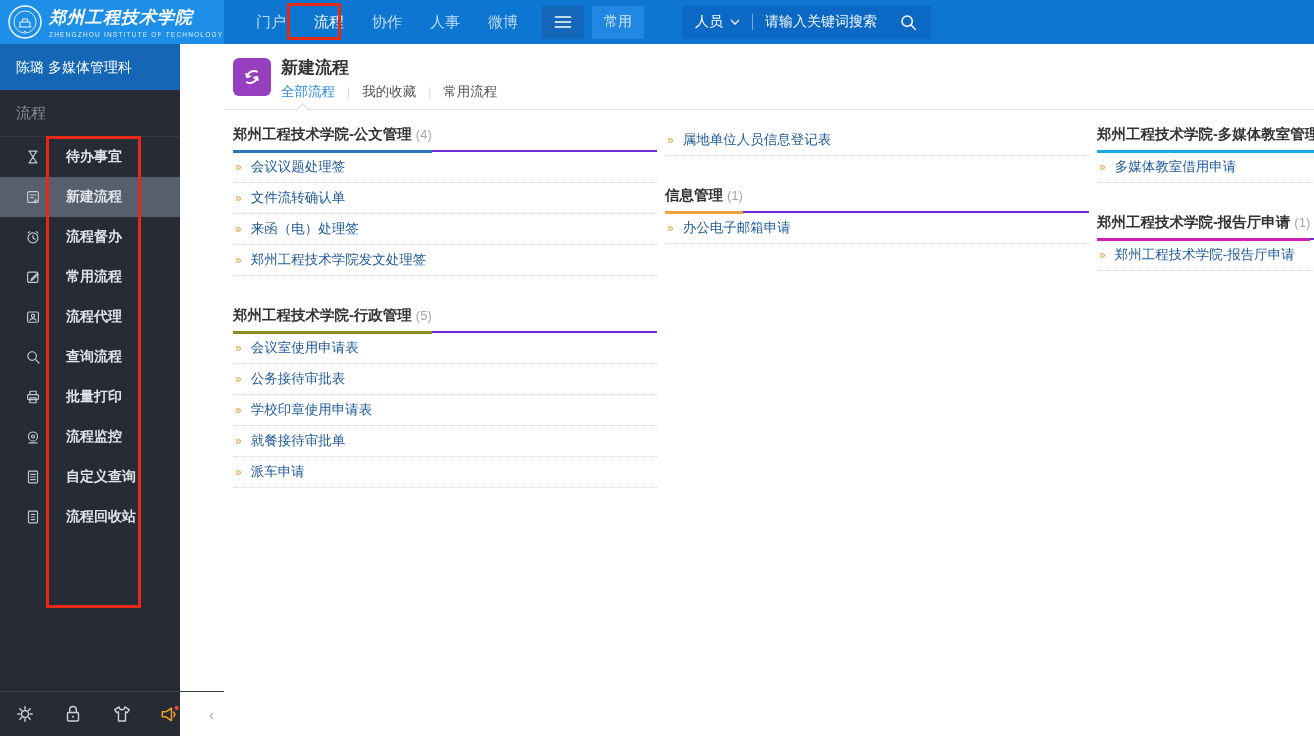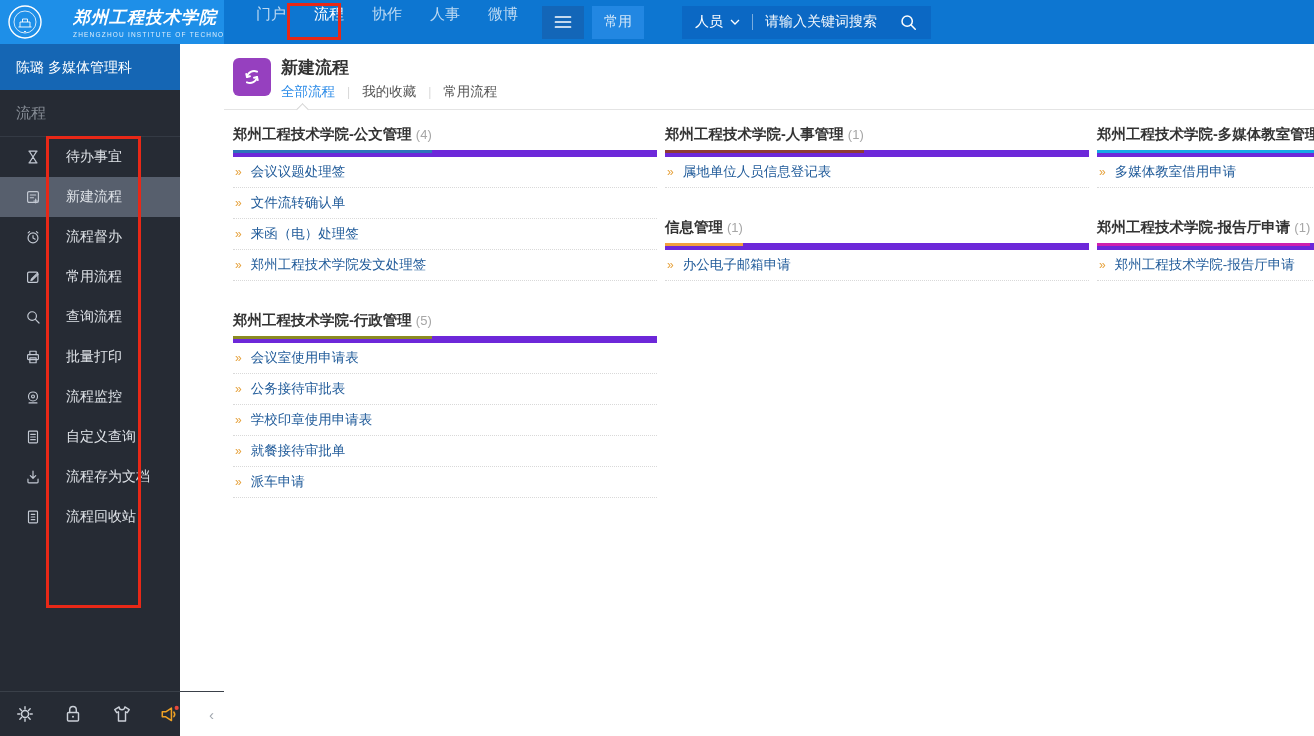--- a/index.html
+++ b/index.html
@@ -6,28 +6,28 @@
   html,body { width:1314px; height:736px; }
   body {
     font-family:"Liberation Sans","DejaVu Sans",sans-serif;
     background:#fff; overflow:hidden; position:relative;
     -webkit-font-smoothing:antialiased;
   }
   
   .topbar{ position:absolute; top:0; left:0; width:1314px; height:44px;
     background:#0d76d1; display:flex; align-items:center; z-index:10;}
   .logo{ width:224px; height:44px; background:#1e8fe8; display:flex;
-    align-items:center; padding-left:7px; flex:0 0 224px;gap:24px;}
+    align-items:center; padding-left:7px; flex:0 0 224px;}
   .logo-seal{ flex:0 0 36px; }
   .logo-text{ margin-left:6px; overflow:hidden; }
   .logo-title{ font-family:"DejaVu Serif","Liberation Serif",serif; font-style:italic;
     font-weight:bold; font-size:17px; color:#fff; white-space:nowrap; letter-spacing:1px;}
   .logo-sub{ font-size:6.5px; color:rgba(255,255,255,.85); letter-spacing:1.2px;
     margin-top:2px; white-space:nowrap;}
-  .topnav{ display:flex; align-items:flex-end; height:27px; margin-left:18px;}
+  .topnav{ display:flex; align-items:center; height:27px; margin-left:18px;}
   .topnav .nav-item{ padding:0 14px; font-size:15px; line-height:44px;
     color:rgba(255,255,255,.72); cursor:pointer; white-space:nowrap;}
   .topnav .nav-item.active{ color:#fff; }
   .top-actions{ display:flex; align-items:center; height:44px; margin-left:10px;}
   .btn-burger{ width:42px; height:33px; border:none; background:#1366b8;
     display:flex; align-items:center; justify-content:center; cursor:pointer;}
   .btn-quick{ width:52px; height:33px; border:none; background:#2287e2;
     color:rgba(255,255,255,.8); font-size:14px; margin-left:8px; cursor:pointer;
     font-family:inherit;}
   .searchbar{ height:33px; margin-left:38px; background:#0b68c4; display:flex;
@@ -44,21 +44,21 @@
   .user-bar{ height:46px; line-height:46px; background:#1566b4; color:#fff;
     font-size:14px; padding-left:16px; cursor:pointer;}
   .side-section{ color:#878d96; font-size:15px; padding:14px 0 13px 16px;
     border-bottom:1px solid #343a44;}
   .side-menu{ }
   .side-item{ height:40px; display:flex; align-items:center; padding-left:24px;
     cursor:pointer; color:#dfe3e8;}
   .side-item.active{ background:#575f6d; }
   .side-item .s-icon{ width:18px; height:18px; color:#c3c9d3; margin-right:24px;
     display:flex; flex:0 0 18px;}
-  .side-item .s-label{ font-size:14px; }
+  .side-item .s-label{ font-size:14px;font-weight:bold; }
   .side-footer{ position:absolute; bottom:0; left:0; width:224px; height:45px;
     border-top:1px solid #3a4049; display:flex; align-items:center;
     justify-content:space-between; padding:0 10px 0 14px;}
   .side-footer .f-icon{ color:#cbd0d8; display:flex; cursor:pointer;}
   .collapse-arrow{ color:#a0a6ae; font-size:15px; cursor:pointer; line-height:1;}
   
   .main{ position:absolute; top:44px; left:224px; right:0; bottom:0;
     background:#fff; overflow:hidden;}
   .page-header{ height:66px; border-bottom:1px solid #e4e4e4; display:flex;
     align-items:flex-start; padding:14px 0 0 9px; position:relative;}
@@ -69,21 +69,21 @@
   .tabs{ display:flex; align-items:center; margin-top:5px; font-size:13.5px;}
   .tab{ color:#555; cursor:pointer; }
   .tab.active{ color:#2d8ce8; }
   .tab-sep{ color:#d8d8d8; margin:0 12px; font-size:12px;}
   .tab-caret{ position:absolute; left:74px; bottom:-5px; width:9px; height:9px;
     background:#fff; border-left:1px solid #d4d4d4; border-top:1px solid #d4d4d4;
     transform:rotate(45deg); z-index:2;}
   .content{ padding:15px 0 0 9px; display:flex; gap:8px; width:1300px;}
   .col{ width:424px; flex:0 0 424px; }
   .group{ margin-bottom:30px; }
-  .group-header{ border-bottom:7px solid #6d28d9; }
+  .group-header{ border-bottom:2px solid #6d28d9; }
   .group-title{ display:inline-block; font-size:14.5px; font-weight:bold; color:#333;
     padding-bottom:6px; border-bottom:3px solid var(--ac,#2e74ba); margin-bottom:-3px;}
   .group-title .count{ font-style:normal; font-weight:normal; color:#a6a6a6;
     font-size:13px; margin-left:4px;}
   .group ul{ list-style:none; }
   .flow-row{ height:31px; display:flex; align-items:center;
     border-bottom:1px dotted #d9d9d9; padding-left:2px; cursor:pointer;}
   .flow-row .chev{ color:#e6a23c; font-size:12px; margin-right:9px; line-height:1;}
   .flow-row a{ color:#1f5a99; font-size:13.5px; text-decoration:none;}
   
@@ -182,20 +182,30 @@
             <svg width="18" height="18" viewBox="0 0 20 20" fill="none" stroke="currentColor" stroke-width="1.3" stroke-linecap="round" stroke-linejoin="round">
               <rect x="4" y="4.6" width="11.4" height="11.4" rx="1.5"></rect>
               <path d="M8.4 12.2l6.2-6.2 1 1-6.2 6.2-1.7.7z"></path>
             </svg>
           </span>
           <span class="s-label">常用流程</span>
         </div>
         <div class="side-item">
           <span class="s-icon">
             <svg width="18" height="18" viewBox="0 0 20 20" fill="none" stroke="currentColor" stroke-width="1.3" stroke-linecap="round" stroke-linejoin="round">
+              <rect x="4" y="4.4" width="12" height="11.4" rx="1.5"></rect>
+              <circle cx="10" cy="8.6" r="1.8"></circle>
+              <path d="M6.6 13.6c1-2.4 5.8-2.4 6.8 0"></path>
+            </svg>
+          </span>
+          <span class="s-label">流程代理</span>
+        </div>
+        <div class="side-item">
+          <span class="s-icon">
+            <svg width="18" height="18" viewBox="0 0 20 20" fill="none" stroke="currentColor" stroke-width="1.3" stroke-linecap="round" stroke-linejoin="round">
               <circle cx="9" cy="9" r="4.8"></circle>
               <path d="M12.7 12.7l4 4"></path>
             </svg>
           </span>
           <span class="s-label">查询流程</span>
         </div>
         <div class="side-item">
           <span class="s-icon">
             <svg width="18" height="18" viewBox="0 0 20 20" fill="none" stroke="currentColor" stroke-width="1.3" stroke-linecap="round" stroke-linejoin="round">
               <path d="M6.5 7.4V3.6h7v3.8"></path>
@@ -216,29 +226,20 @@
           <span class="s-label">流程监控</span>
         </div>
         <div class="side-item">
           <span class="s-icon">
             <svg width="18" height="18" viewBox="0 0 20 20" fill="none" stroke="currentColor" stroke-width="1.3" stroke-linecap="round" stroke-linejoin="round">
               <rect x="5" y="3.4" width="10" height="13.2" rx="1"></rect>
               <path d="M7.4 7h5.2M7.4 10h5.2M7.4 13h5.2"></path>
             </svg>
           </span>
           <span class="s-label">自定义查询</span>
-        </div>
-        <div class="side-item">
-          <span class="s-icon">
-            <svg width="18" height="18" viewBox="0 0 20 20" fill="none" stroke="currentColor" stroke-width="1.3" stroke-linecap="round" stroke-linejoin="round">
-              <path d="M4.4 12.4v3.2a1 1 0 0 0 1 1h9.2a1 1 0 0 0 1-1v-3.2"></path>
-              <path d="M10 3.4v7.8M7 8.4l3 3 3-3"></path>
-            </svg>
-          </span>
-          <span class="s-label">流程存为文档</span>
         </div>
         <div class="side-item">
           <span class="s-icon">
             <svg width="18" height="18" viewBox="0 0 20 20" fill="none" stroke="currentColor" stroke-width="1.3" stroke-linecap="round" stroke-linejoin="round">
               <rect x="5" y="3.4" width="10" height="13.2" rx="1"></rect>
               <path d="M8 7h4M8 10h4M8 13h4"></path>
             </svg>
           </span>
           <span class="s-label">流程回收站</span>
         </div>
@@ -339,21 +340,20 @@
               </li>
               <li class="flow-row">
                 <span class="chev">»</span>
                 <a>派车申请</a>
               </li>
             </ul>
           </section>
         </div>
         <div class="col">
           <section class="group">
-            <div class="group-header"><span class="group-title" style="--ac: #8e3c34;">郑州工程技术学院-人事管理<em class="count">(1)</em></span></div>
             <ul>
               <li class="flow-row">
                 <span class="chev">»</span>
                 <a>属地单位人员信息登记表</a>
               </li>
             </ul>
           </section>
           <section class="group">
             <div class="group-header"><span class="group-title" style="--ac: #f2a03d;">信息管理<em class="count">(1)</em></span></div>
             <ul>

